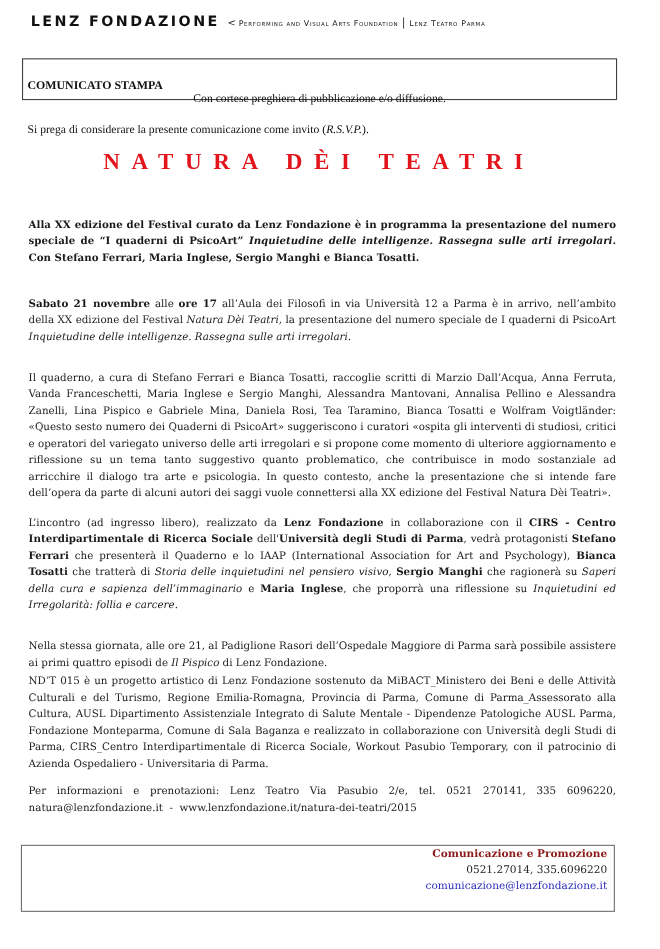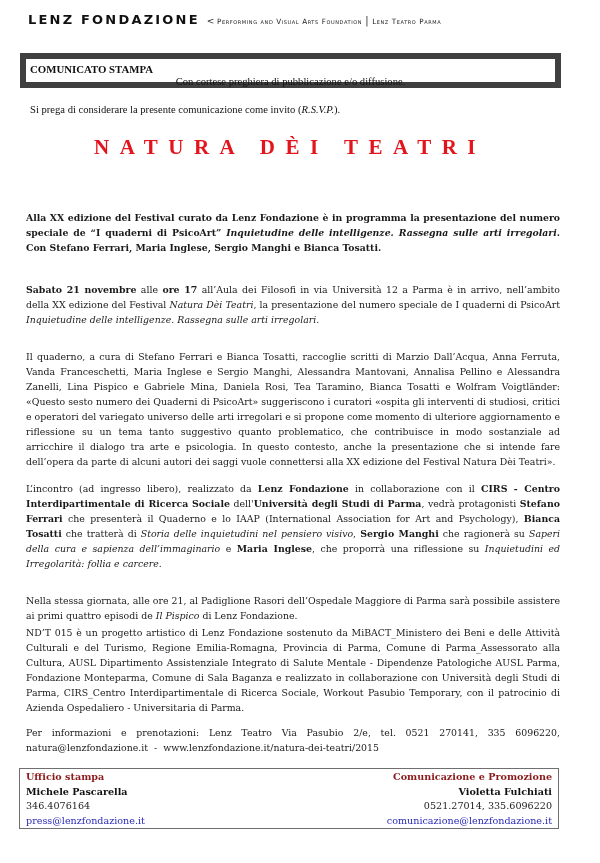--- a/index.html
+++ b/index.html
@@ -8,38 +8,37 @@
     position: absolute; left: 28px; top: 9px; width: 560px;
     font-family: "DejaVu Sans", sans-serif; white-space: nowrap;
   }
   .header .brand { font-size: 13px; font-weight: bold; letter-spacing: 2.2px; color: #111; }
   .header .tagline { font-size: 7.2px; letter-spacing: 0.6px; font-variant: small-caps; color: #222; }
   .header .tagline .lt { font-size: 9px; margin: 0 2px; }
   .header .sep { font-size: 10px; margin: 0 3px; color: #333; }
 
   .press-box {
     position: absolute; left: 20px; top: 53px; width: 541px; height: 35px;
-    border: 6px solid #404040; box-sizing: border-box; padding: 4px 4px;
+    border: 1px solid #404040; box-sizing: border-box; padding: 18px 4px;
     font-family: "Liberation Serif", serif; font-size: 10.6px; line-height: 12.5px; color: #111;
   }
   .press-box .title { font-weight: bold; font-size: 10.8px; }
   .press-box .line2 { margin-top: 0px; text-align: center; }
   .press-box .line3 { margin-top: 16px; }
 
   .title-block {
     position: absolute; left: 0; top: 135px; width: 580px; text-align: center;
     font-family: "Liberation Serif", serif; font-weight: bold; color: #e3141b;
     font-size: 21px; line-height: 25px; letter-spacing: 10.5px;
   }
 
   .body-text {
     position: absolute; left: 26px; width: 534px;
     font-family: "DejaVu Serif", serif; font-size: 9.4px; line-height: 15px; color: #1a1a1a;
     text-align: justify;
-    margin-top: 13px;
   }
   .body-text b { font-weight: bold; }
   .body-text i { font-style: italic; }
   .intro { top: 197px; font-weight: bold; font-size: 9.3px; }
   .p1 { top: 269px; }
   .p2 { top: 336px; }
   .p3 { top: 468px; }
   .p4 { top: 580px; }
   .p5 { top: 612px; }
   .p6 { top: 712px; }
@@ -82,25 +81,18 @@
 
 <div class="body-text p3"><span>L’incontro (ad ingresso libero), realizzato da </span><b>Lenz Fondazione</b><span> in collaborazione con il </span><b>CIRS - Centro Interdipartimentale di Ricerca Sociale</b><span> dell'</span><b>Università degli Studi di Parma</b><span>, vedrà protagonisti </span><b>Stefano Ferrari</b><span> che presenterà il Quaderno e lo IAAP (International Association for Art and Psychology), </span><b>Bianca Tosatti</b><span> che tratterà di </span><i>Storia delle inquietudini nel pensiero visivo</i><span>, </span><b>Sergio Manghi</b><span> che ragionerà su </span><i>Saperi della cura e sapienza dell’immaginario</i><span> e </span><b>Maria Inglese</b><span>, che proporrà una riflessione su </span><i>Inquietudini ed Irregolarità: follia e carcere</i><span>.</span></div>
 
 <div class="body-text p4"><span>Nella stessa giornata, alle ore 21, al Padiglione Rasori dell’Ospedale Maggiore di Parma sarà possibile assistere ai primi quattro episodi de </span><i>Il Pispico</i><span> di Lenz Fondazione.</span></div>
 
 <div class="body-text p5">ND’T 015 è un progetto artistico di Lenz Fondazione sostenuto da MiBACT_Ministero dei Beni e delle Attività Culturali e del Turismo, Regione Emilia-Romagna, Provincia di Parma, Comune di Parma_Assessorato alla Cultura, AUSL Dipartimento Assistenziale Integrato di Salute Mentale - Dipendenze Patologiche AUSL Parma, Fondazione Monteparma, Comune di Sala Baganza e realizzato in collaborazione con Università degli Studi di Parma, CIRS_Centro Interdipartimentale di Ricerca Sociale, Workout Pasubio Temporary, con il patrocinio di Azienda Ospedaliero - Universitaria di Parma.</div>
 
 <div class="body-text p6"><span>Per informazioni e prenotazioni: Lenz Teatro Via Pasubio 2/e, tel. 0521 270141, 335 6096220, </span><span>natura@lenzfondazione.it</span><span style="white-space:pre">  -  </span><span>www.lenzfondazione.it/natura-dei-teatri/2015</span></div>
 
 <div class="contact-box">
-  <div class="contact-left">
-    <div class="role">Ufficio stampa</div>
-    <div class="name">Michele Pascarella</div>
-    <div class="phone">346.4076164</div>
-    <div class="email">press@lenzfondazione.it</div>
-  </div>
   <div class="contact-right">
     <div class="role">Comunicazione e Promozione</div>
-    <div class="name">Violetta Fulchiati</div>
     <div class="phone">0521.27014, 335.6096220</div>
     <div class="email">comunicazione@lenzfondazione.it</div>
   </div>
 </div>
 
 </body></html>

